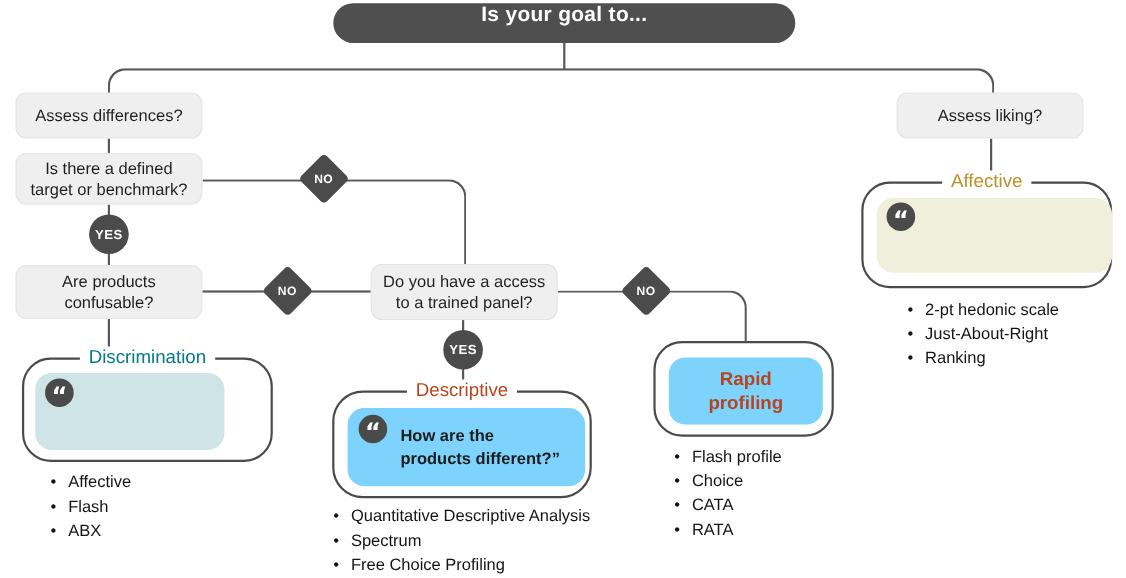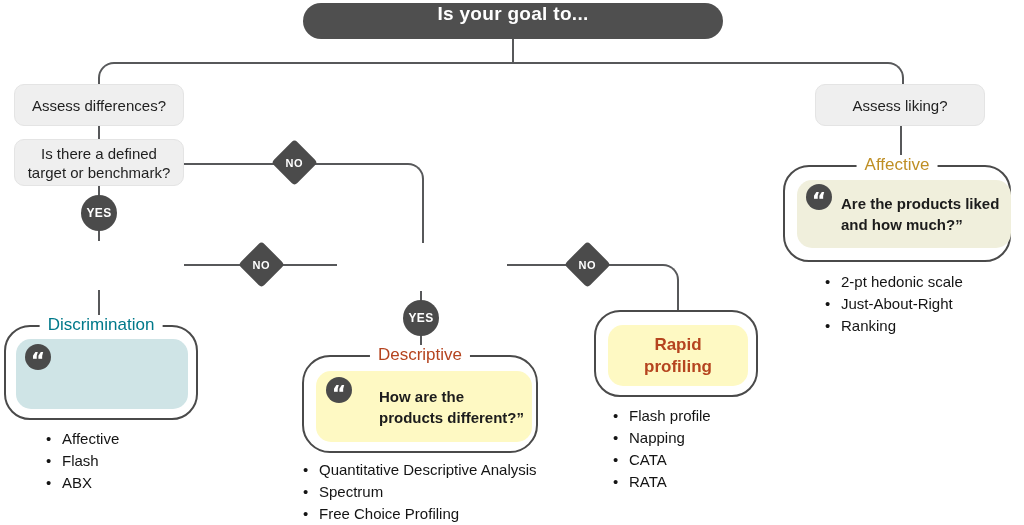--- a/index.html
+++ b/index.html
@@ -91,21 +91,21 @@
   .rapid-title {
     width: 100%; text-align: center; font-size: 17px; font-weight: bold;
     line-height: 22px; white-space: pre-line;
   }
 
   
   .teal   { color: #00798a; }
   .rust   { color: #b5441f; }
   .amber  { color: #bf8f25; }
   .fill-teal  { background: #cfe4e6; }
-  .fill-peach { background: #fef9c3; justify-content: flex-end; }
+  .fill-peach { background: #7dd3fc; }
   .fill-cream { background: #f0efdc; }
 
   
   .method-list { position: absolute; font-size: 15px; color: #141414; }
   .method-list .li {
     display: flex; align-items: baseline; margin-bottom: 6px; line-height: 16px;
   }
   .method-list .dot { width: 16px; flex: 0 0 16px; color: #141414; }
 </style>
 </head>
@@ -124,39 +124,43 @@
   <div class="vline" style="left:420px; top:291px; height:64px;"></div>
   <div class="vline" style="left:900px; top:126px; height:39px;"></div>
 
   <div class="root-pill">
     <span>Is your goal to...</span>
   </div>
 
   <div class="q-box" style="left:14px; top:84px; width:170px; height:42px;">Assess differences?</div>
   <div class="q-box" style="left:14px; top:139px; width:170px; height:47px;">Is there a defined
 target or benchmark?</div>
+  <div class="q-box" style="left:14px; top:241px; width:170px; height:49px;">Are products
+confusable?</div>
+  <div class="q-box" style="left:337px; top:240px; width:170px; height:51px;">Do you have a access
+to a trained panel?</div>
   <div class="q-box" style="left:815px; top:84px; width:170px; height:42px;">Assess liking?</div>
 
   <div class="diamond" style="left:278px; top:146px;">
     <span>NO</span>
   </div>
   <div class="diamond" style="left:245px; top:248px;">
     <span>NO</span>
   </div>
   <div class="diamond" style="left:571px; top:248px;">
     <span>NO</span>
   </div>
   <div class="yes-circle" style="left:81px; top:195px;">
     <span>YES</span>
   </div>
   <div class="yes-circle" style="left:403px; top:300px;">
     <span>YES</span>
   </div>
 
-  <div class="container" style="left:4px; top:325px; width:194px; height:95px; border-radius:26px;text-align:right;">
+  <div class="container" style="left:20px; top:325px; width:228px; height:95px; border-radius:26px;text-align:right;">
     <div class="c-title teal">Discrimination</div>
     <div class="quote-box fill-teal" style="left:10px; top:12px; width:172px; height:70px; padding:4px 8px 4px 44px;">
       <div class="quote-circle" style="left:9px; top:5px;">
         <span>“</span>
       </div>
     </div>
   </div>
   <div class="method-list" style="left:46px; top:431px;">
     <div class="li">
         <span class="dot">•</span>
@@ -203,40 +207,38 @@
 profiling</div>
     </div>
   </div>
   <div class="method-list" style="left:613px; top:408px;">
     <div class="li">
         <span class="dot">•</span>
         <span>Flash profile</span>
       </div>
     <div class="li">
         <span class="dot">•</span>
-        <span>Napping</span>
+        <span>Choice</span>
       </div>
     <div class="li">
         <span class="dot">•</span>
         <span>CATA</span>
       </div>
     <div class="li">
         <span class="dot">•</span>
         <span>RATA</span>
       </div>
   </div>
 
   <div class="container" style="left:783px; top:165px; width:228px; height:97px; border-radius:26px;">
     <div class="c-title amber">Affective</div>
     <div class="quote-box fill-cream" style="left:12px; top:13px; width:214px; height:68px; padding:4px 6px 4px 44px;">
       <div class="quote-circle" style="left:9px; top:4px;">
         <span>“</span>
       </div>
-      <div class="quote-text">Are the products liked
-and how much?”</div>
     </div>
   </div>
   <div class="method-list" style="left:825px; top:274px;">
     <div class="li">
         <span class="dot">•</span>
         <span>2-pt hedonic scale</span>
       </div>
     <div class="li">
         <span class="dot">•</span>
         <span>Just-About-Right</span>

